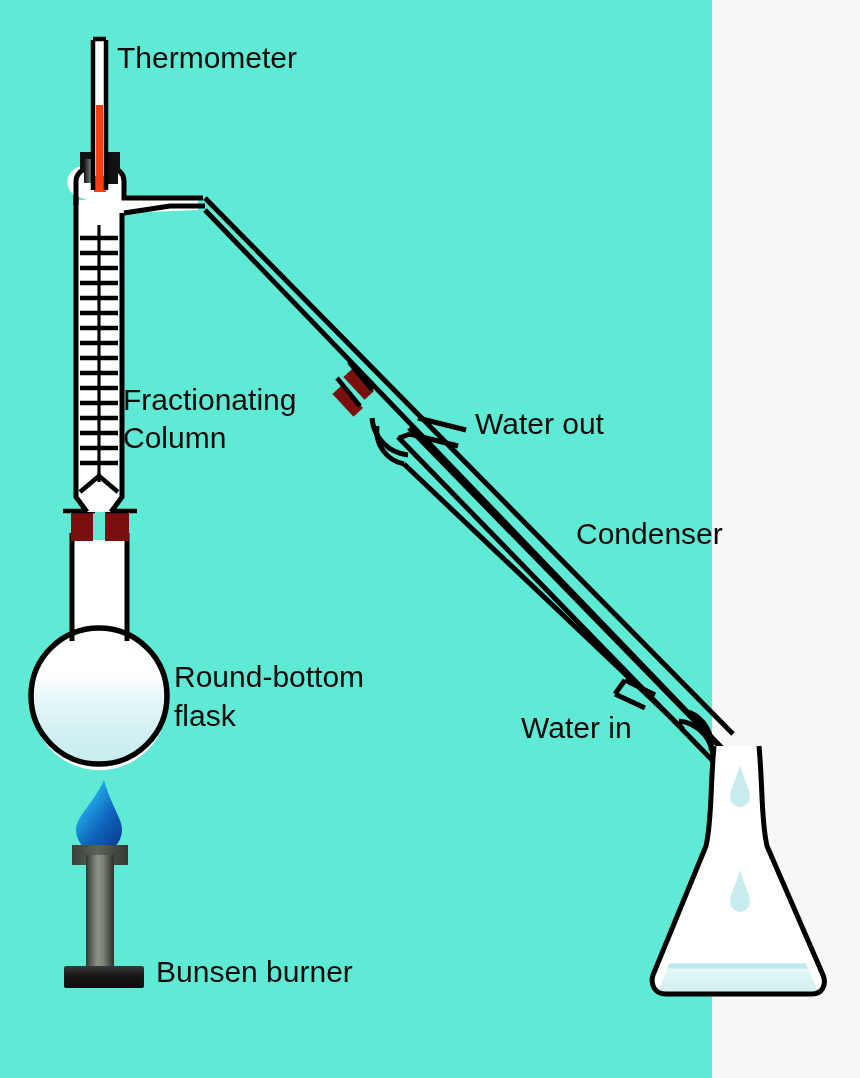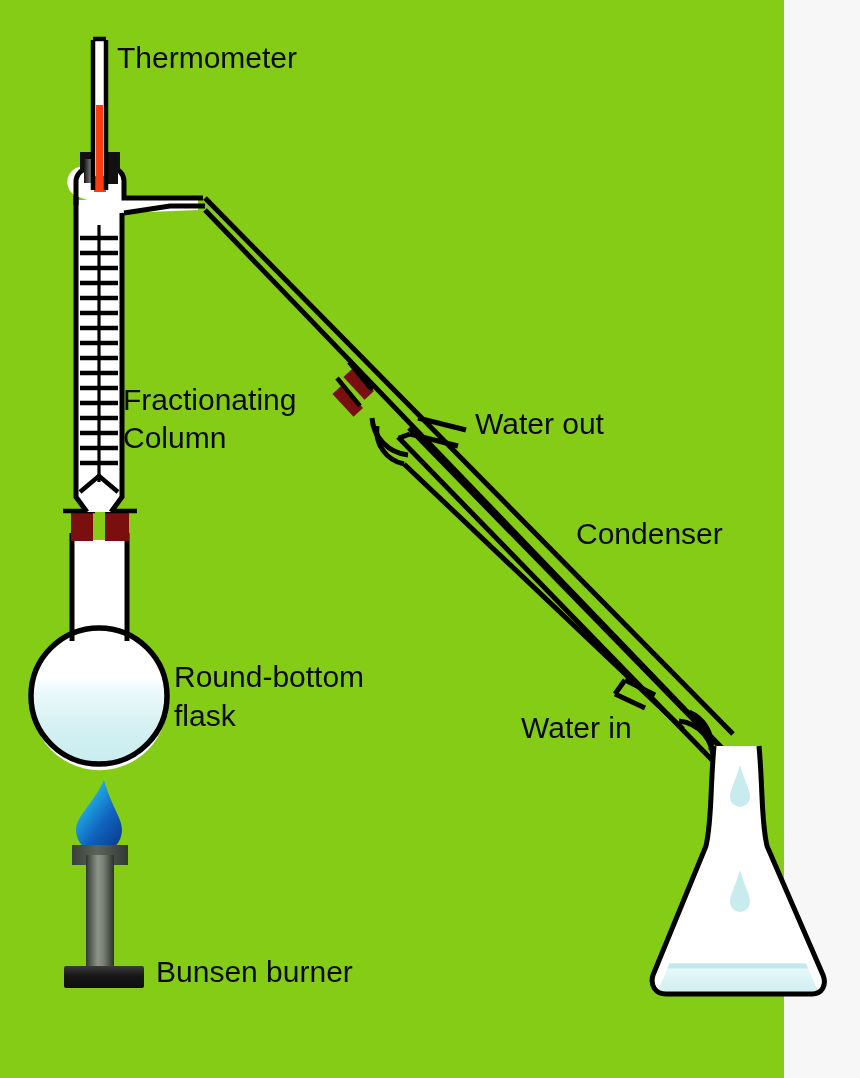--- a/index.html
+++ b/index.html
@@ -8,23 +8,23 @@
     background: #f7f7f7;
   }
   body {
     width: 860px;
     height: 1078px;
     font-family: "Liberation Sans", sans-serif;
     overflow: hidden;
   }
   #diagram-root {
     position: relative;
-    width: 784px;
+    width: 712px;
     height: 1078px;
-    background: #84cc16;
+    background: #5eead4;
   }
   svg.apparatus {
     position: absolute;
     left: 0;
     top: 0;
     width: 860px;
     height: 1078px;
     display: block;
   }
   .label-text {

